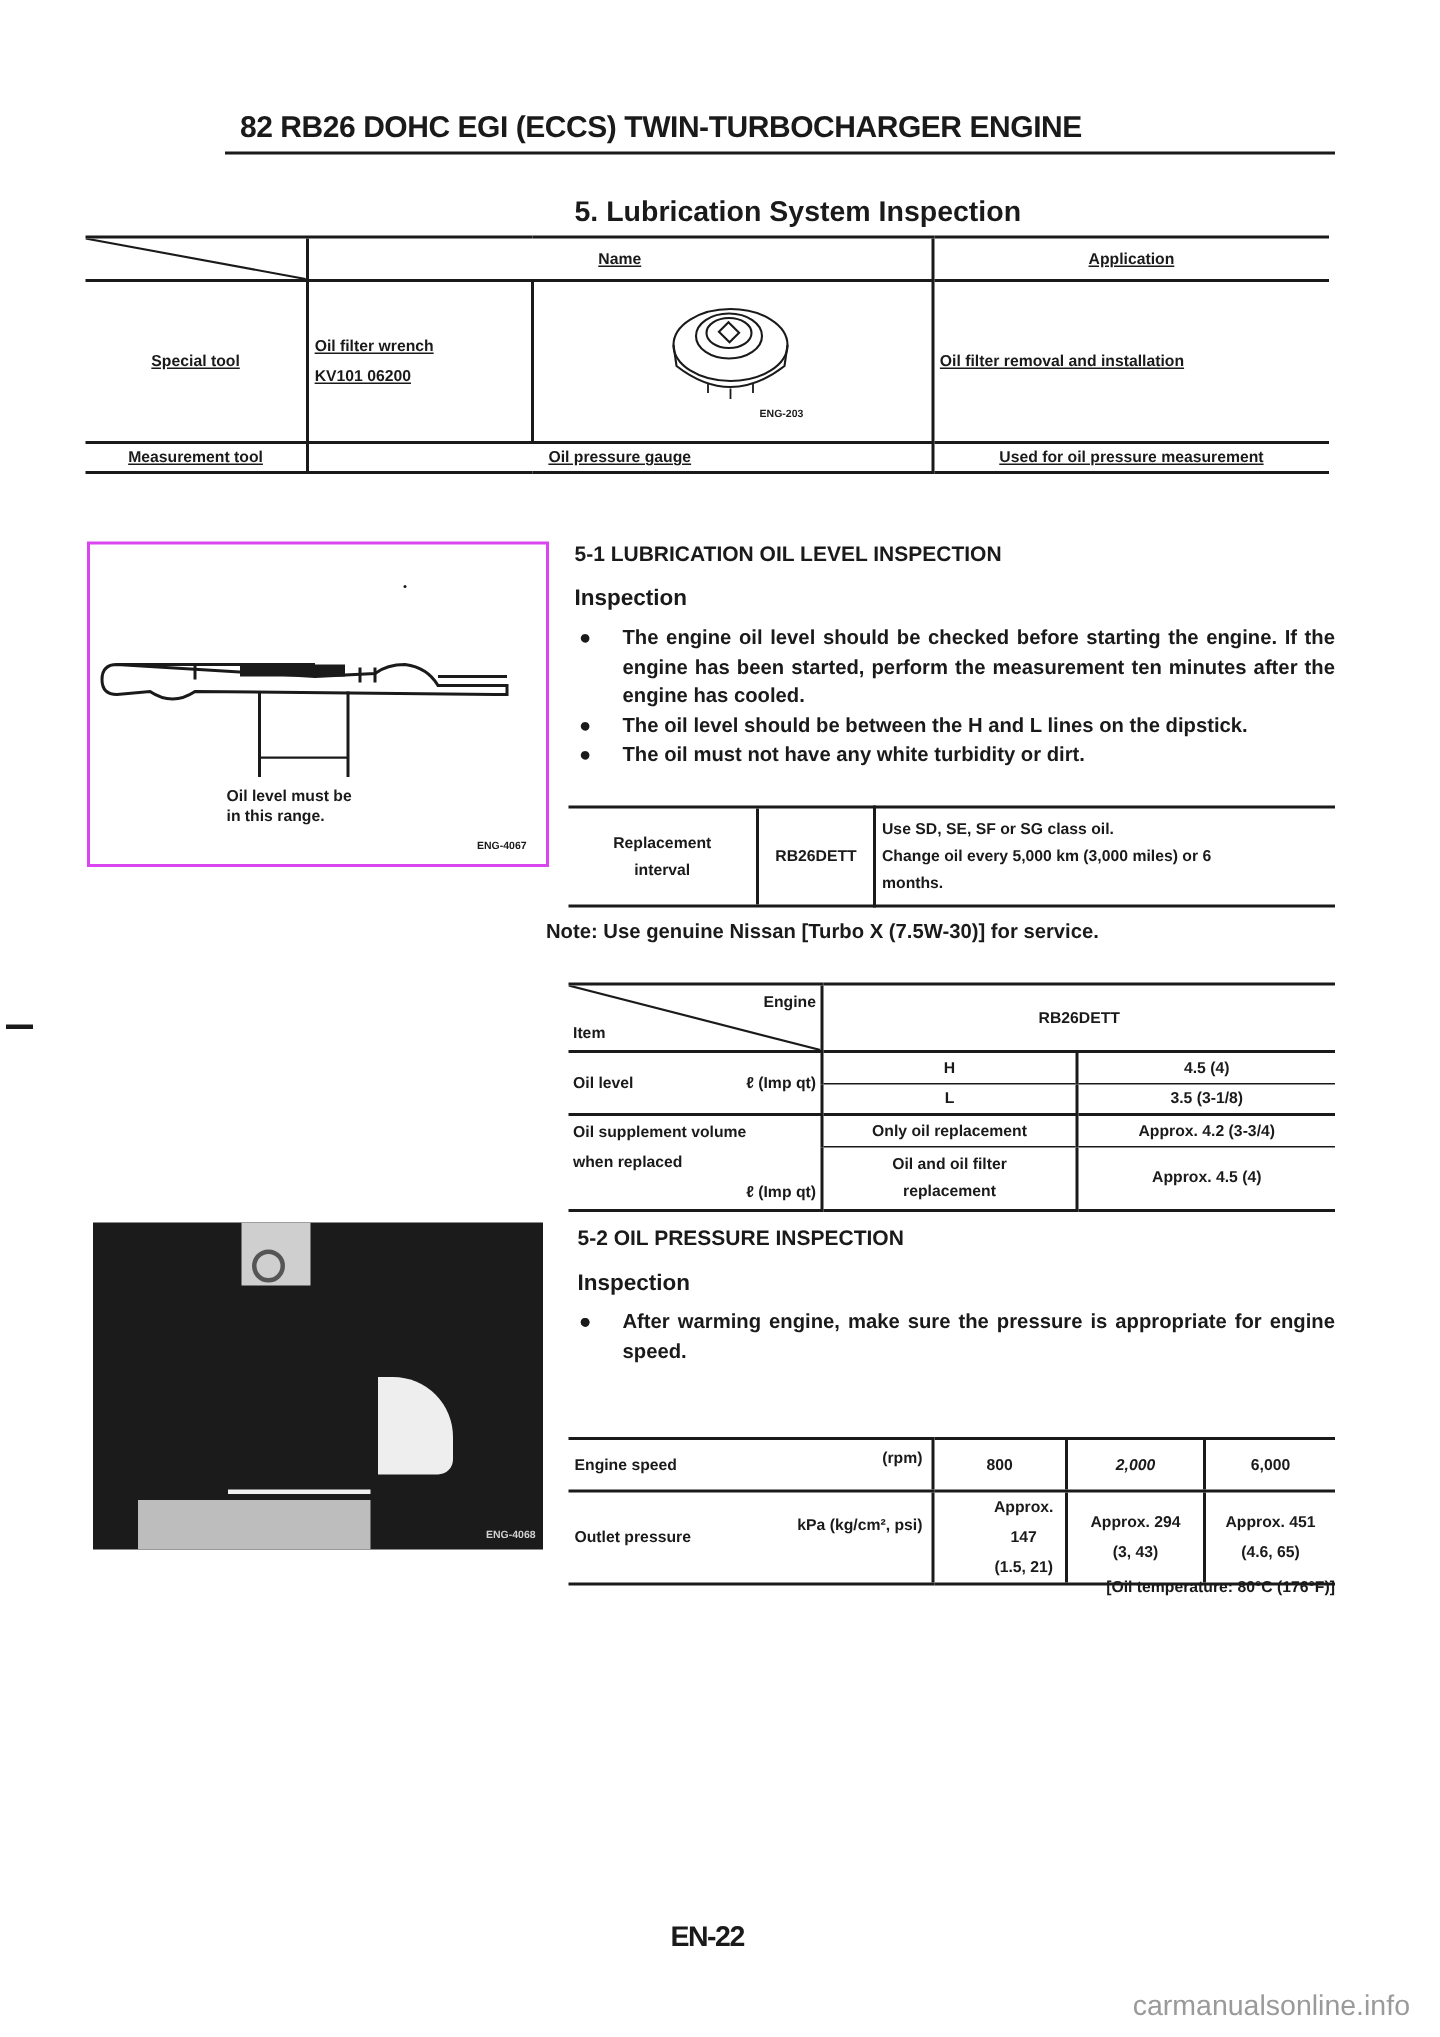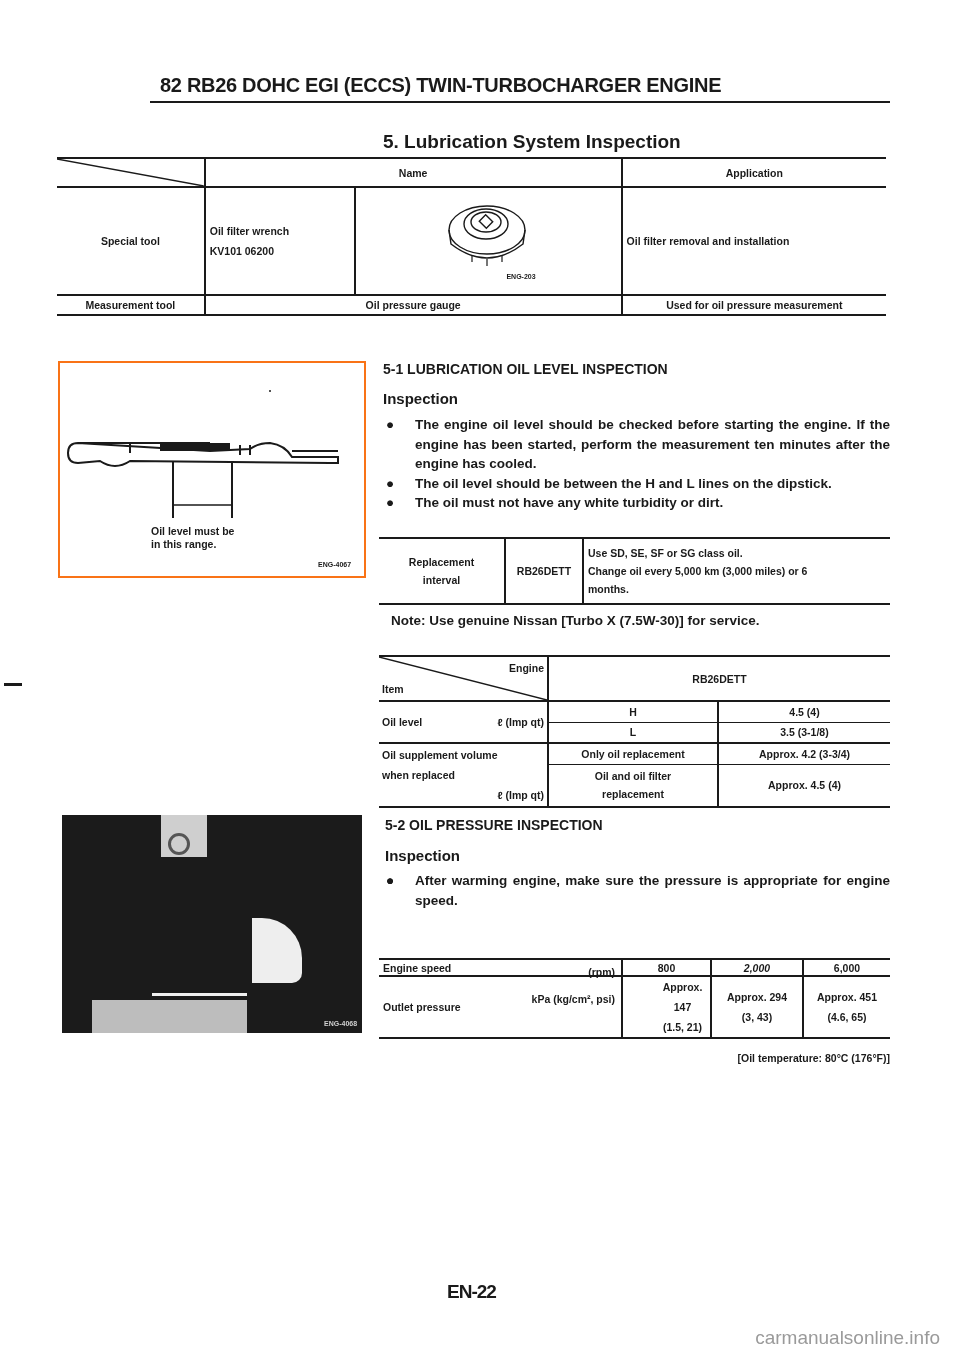--- a/index.html
+++ b/index.html
@@ -8,43 +8,43 @@
 
   .page-header { left: 160px; top: 74px; font-size: 20px; font-weight: bold; letter-spacing: -0.3px; white-space: nowrap; }
   .header-rule { left: 150px; top: 101px; width: 740px; height: 2px; background: #1a1a1a; }
   .section-title { left: 383px; top: 131px; font-size: 19px; font-weight: bold; white-space: nowrap; }
 
   table { border-collapse: collapse; }
   td, th { padding: 0; }
 
   
   .tool-table { left: 57px; top: 157px; width: 829px; font-size: 10.5px; font-weight: bold; }
-  .tool-table td { border-bottom: 2px solid #1a1a1a; text-align: center; vertical-align: middle; }
+  .tool-table td { border-bottom: 2px solid #1a1a1a; text-align: center; vertical-align: middle; text-decoration: underline; }
   .tool-table tr:first-child td { border-top: 2px solid #1a1a1a; }
   .tool-table .vl { border-left: 2px solid #1a1a1a; }
   .diag-cell { position: relative; }
   .diag-cell svg { position: absolute; left: 0; top: 0; width: 100%; height: 100%; }
 
   
-  .dip-fig { left: 58px; top: 361px; width: 308px; height: 217px; border: 2px solid #f97316; box-sizing: border-box; }
+  .dip-fig { left: 58px; top: 361px; width: 308px; height: 217px; border: 2px solid #d946ef; box-sizing: border-box; }
   .dip-label { left: 91px; top: 162px; font-size: 10.5px; font-weight: bold; line-height: 13px; }
   .fig-code { font-size: 7px; font-weight: bold; }
 
   
   .h2 { font-size: 14px; font-weight: bold; white-space: nowrap; }
   .h3 { font-size: 15px; font-weight: bold; }
   .bullets { font-size: 13.5px; font-weight: bold; line-height: 19.5px; text-align: justify; }
   .bullet { position: relative; padding-left: 32px; }
   .bullet .dot { position: absolute; left: 3px; top: 0; }
 
   .repl-table { left: 379px; top: 537px; width: 511px; font-size: 10.5px; font-weight: bold; }
   .repl-table td { border-top: 2px solid #1a1a1a; border-bottom: 2px solid #1a1a1a; vertical-align: middle; }
   .repl-table .vl { border-left: 2px solid #1a1a1a; }
 
-  .note { left: 391px; top: 613px; font-size: 13.5px; font-weight: bold; white-space: nowrap; }
+  .note { left: 364px; top: 613px; font-size: 13.5px; font-weight: bold; white-space: nowrap; }
 
   .level-table { left: 379px; top: 655px; width: 511px; font-size: 10.5px; font-weight: bold; }
   .level-table td { border-bottom: 2px solid #1a1a1a; vertical-align: middle; text-align: center; }
   .level-table tr:first-child td { border-top: 2px solid #1a1a1a; }
   .level-table .vl { border-left: 2px solid #1a1a1a; }
   .level-table .thin { border-bottom-width: 1px; }
 
   .photo { left: 62px; top: 815px; width: 300px; height: 218px; background: #1b1b1b; overflow: hidden; }
 
   .press-table { left: 379px; top: 958px; width: 511px; font-size: 10.5px; font-weight: bold; }
@@ -207,21 +207,21 @@
 
 <div class="abs h2" style="left:385px; top:817px;">5-2  OIL PRESSURE INSPECTION</div>
 <div class="abs h3" style="left:385px; top:847px;">Inspection</div>
 <div class="abs bullets" style="left:383px; top:871px; width:507px;">
   <div class="bullet"><span class="dot">●</span></div>
   <div class="bullet"><span class="dot">●</span><span>After warming engine, make sure the pressure is appropriate for engine speed.</span></div>
 </div>
 
 <table class="abs press-table">
   <tbody>
-      <tr style="height:17px;">
+      <tr style="height:35px;">
     <td style="width:242px; text-align:left; position:relative;">
       <span style="padding-left:4px;">Engine speed</span>
       <span style="position:absolute; right:6px; top:6px;">(rpm)</span>
     </td>
     <td class="vl" style="width:87px;">800</td>
     <td class="vl" style="width:90px;font-style:italic;">2,000</td>
     <td class="vl">6,000</td>
   </tr>
   <tr style="height:48px;">
     <td style="text-align:left; position:relative;">

